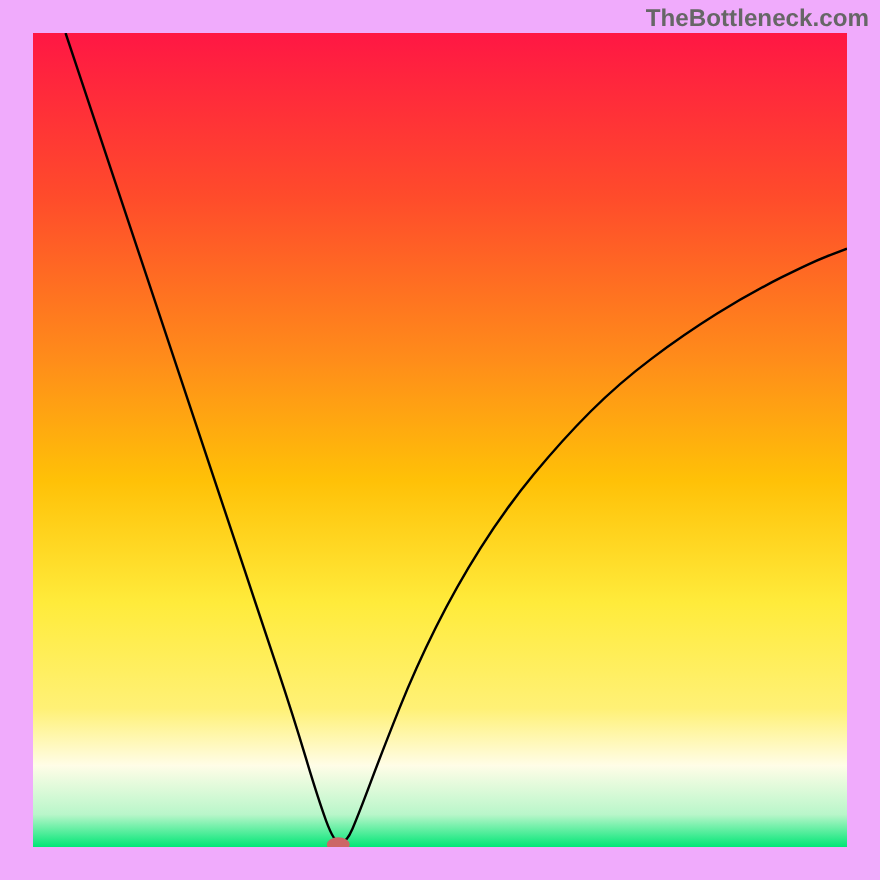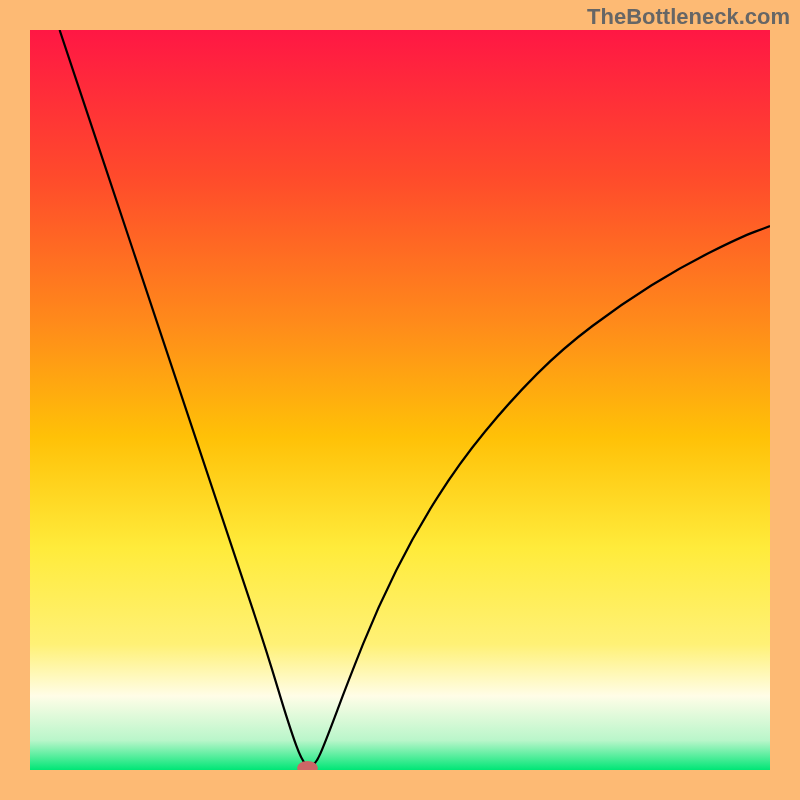--- a/index.html
+++ b/index.html
@@ -1,20 +1,20 @@
 <!DOCTYPE html>
 <html><head>
 <meta charset="utf-8">
 <style>
   * { margin: 0; padding: 0; box-sizing: border-box; }
   html, body { width: 800px; height: 800px; overflow: hidden; background: #000; }
   .frame {
     width: 800px;
     height: 800px;
-    background: #fdba74;
+    background: #f0abfc;
     position: relative;
   }
   .watermark {
     position: absolute;
     top: 4px;
     right: 10px;
     color: #666;
     font-family: Arial, Helvetica, sans-serif;
     font-size: 22px;
     font-weight: bold;

